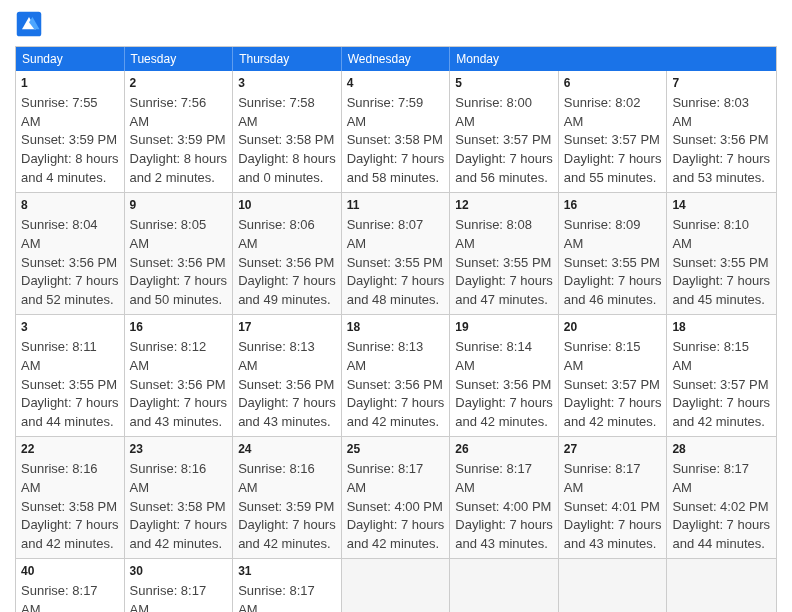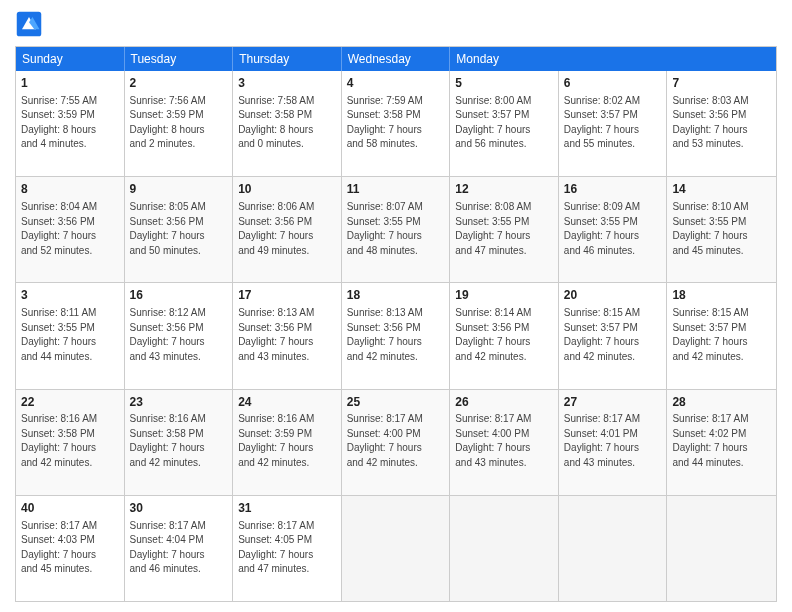--- a/index.html
+++ b/index.html
@@ -101,21 +101,21 @@
     .cal-row:nth-child(even) .cal-cell.empty { background: #f0f0f0; }
     .day-num {
       font-size: 12px;
       font-weight: bold;
       color: #222;
       display: block;
       margin-bottom: 2px;
     }
     .day-info {
       color: #444;
-      font-size: 10px;
+      font-size: 13px;
       line-height: 1.45;
     }
   </style>
 </head>
 <body>
 
 <div class="page">
   <div class="header">
     <div class="logo">
       <svg class="logo-icon" viewBox="0 0 32 32">

